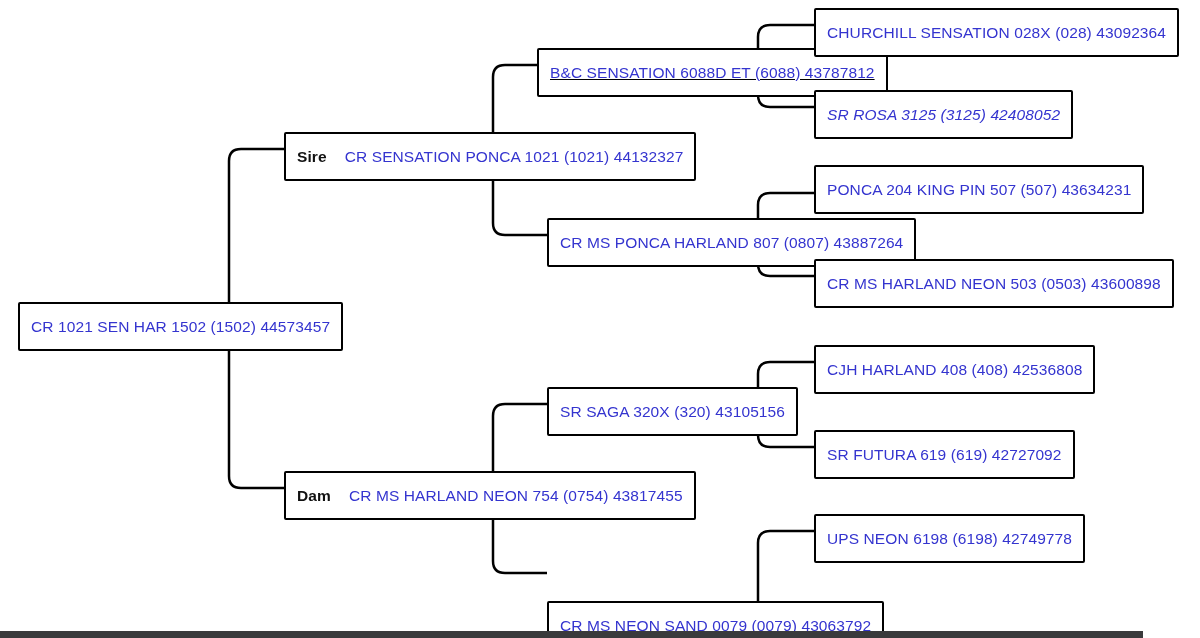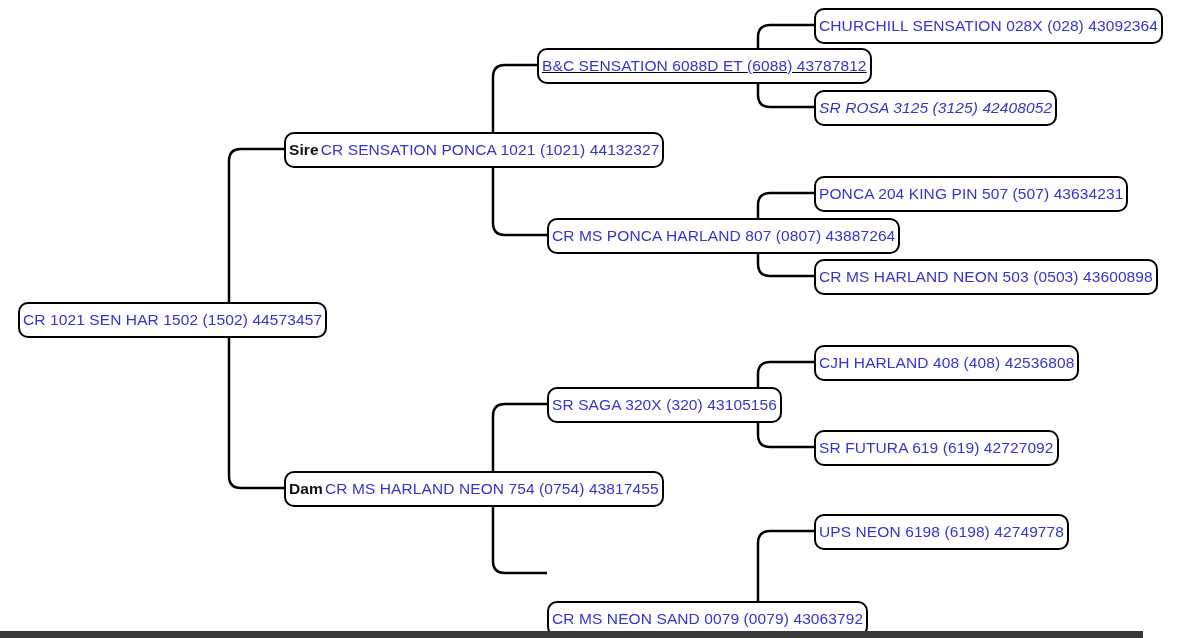--- a/index.html
+++ b/index.html
@@ -22,52 +22,52 @@
     z-index: 1;
   }
   #connectors path {
     fill: none;
     stroke: #000000;
     stroke-width: 2.5;
   }
   .node {
     position: absolute;
     z-index: 2;
-    height: 36px;
+    height: 49px;
     box-sizing: border-box;
     display: flex;
     align-items: center;
     white-space: nowrap;
     background: #ffffff;
     border: 2.5px solid #000000;
-    border-radius: 10px;
-    padding: 0 3px;
+    border-radius: 2px;
+    padding: 0 11px;
     font-size: 15.5px;
     letter-spacing: 0.1px;
   }
   .node .animal-link {
     color: #3434cf;
     cursor: pointer;
   }
   .node .rel-prefix {
     color: #111111;
     font-weight: 700;
-    margin-right: 2px;
+    margin-right: 18px;
   }
   
   #node-subject        { left: 18px;  top: 302px; }
   #node-sire           { left: 284px; top: 132px; }
   #node-dam            { left: 284px; top: 471px; }
   #node-sire-sire      { left: 537px; top: 48px; text-decoration: underline;  }
   #node-sire-dam       { left: 547px; top: 218px; }
   #node-dam-sire       { left: 547px; top: 387px; text-align: center; }
   #node-dam-dam        { left: 547px; top: 556px; margin-top: 45px; }
   #node-sire-sire-sire { left: 814px; top: 8px;   }
   #node-sire-sire-dam  { left: 814px; top: 90px; font-style: italic;  }
-  #node-sire-dam-sire  { left: 814px; top: 176px; }
+  #node-sire-dam-sire  { left: 814px; top: 165px; }
   #node-sire-dam-dam   { left: 814px; top: 259px; }
   #node-dam-sire-sire  { left: 814px; top: 345px; }
   #node-dam-sire-dam   { left: 814px; top: 430px; }
   #node-dam-dam-sire   { left: 814px; top: 514px; }
   #node-dam-dam-dam    { left: 814px; top: 599px; }
   #bottom-bar {
     position: absolute;
     left: 0;
     top: 631px;
     width: 1143px;

